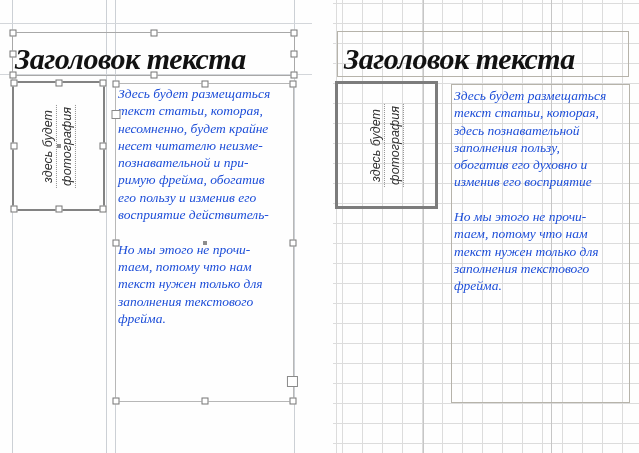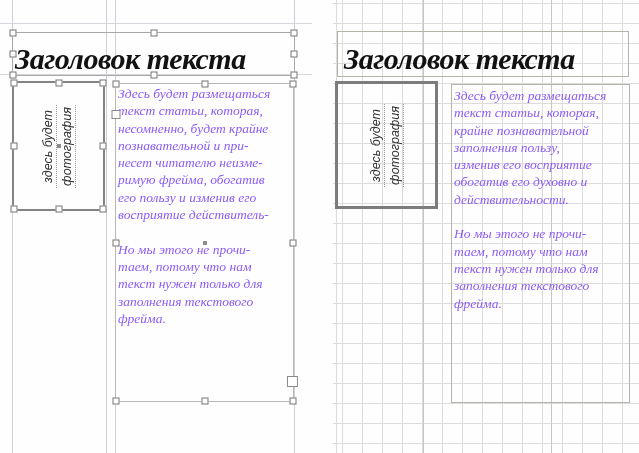--- a/index.html
+++ b/index.html
@@ -38,21 +38,21 @@
       border:1px solid #8a8a8a;transform:translate(-50%,0);box-sizing:border-box;z-index:6;}
   .out-port{position:absolute;left:100%;top:292px;width:11px;height:11px;background:#fff;
       border:1px solid #8a8a8a;transform:translate(-55%,0);box-sizing:border-box;z-index:6;}
   
   .title-text{
     margin:0;font-size:30px;font-weight:bold;color:#121212;
     letter-spacing:-0.5px;line-height:41px;white-space:nowrap;
     font-family:"Liberation Serif","DejaVu Serif",serif;
   }
   .pad2{padding-left:2px}.pad6{padding-left:6px}
-  .body-copy{position:absolute;left:2px;top:1px;right:0;color:#8b5cf6;
+  .body-copy{position:absolute;left:2px;top:1px;right:0;color:#1d4ed8;
     font-size:13.5px;}
   .bl{height:17.3px;line-height:17.3px;white-space:nowrap;overflow:visible;}
   
   .photo-label{position:absolute;inset:0;display:flex;align-items:center;justify-content:center;}
   .photo-label-inner{transform:rotate(-90deg);display:flex;flex-direction:column;gap:3px;}
   .photo-label-line{
     font-family:"Liberation Sans","DejaVu Sans",sans-serif;
     font-size:12.5px;color:#2f2f2f;white-space:nowrap;
     border-bottom:1px dotted #8f8f8f;padding:0 2px 1px 2px;text-align:center;
   }
@@ -101,22 +101,22 @@
     <span class="hd h-bl"></span>
     <span class="hd h-bm"></span>
     <span class="hd h-br"></span>
   </div>
 
   <div class="frame sel-border" style="left:115px;top:83px;width:179px;height:319px;border-color:#b7b7b7;">
     <div class="body-copy">
       <div class="bl">Здесь будет размещаться</div>
       <div class="bl">текст статьи, которая,</div>
       <div class="bl">несомненно, будет крайне</div>
+      <div class="bl">несет читателю неизме-</div>
       <div class="bl">познавательной и при-</div>
-      <div class="bl">несет читателю неизме-</div>
       <div class="bl">римую фрейма, обогатив</div>
       <div class="bl">его пользу и изменив его</div>
       <div class="bl">восприятие действитель-</div>
       <div class="bl"></div>
       <div class="bl">Но мы этого не прочи-</div>
       <div class="bl">таем, потому что нам</div>
       <div class="bl">текст нужен только для</div>
       <div class="bl">заполнения текстового</div>
       <div class="bl">фрейма.</div>
     </div>
@@ -143,25 +143,24 @@
         <span class="photo-label-line">здесь будет</span>
         <span class="photo-label-line">фотография</span>
       </div>
     </div>
   </div>
 
   <div class="frame thin-border" style="left:451px;top:84px;width:179px;height:319px;">
     <div class="body-copy" style="top:2px">
       <div class="bl">Здесь будет размещаться</div>
       <div class="bl">текст статьи, которая,</div>
-      <div class="bl">крайне познавательной</div>
+      <div class="bl">здесь познавательной</div>
       <div class="bl">заполнения пользу,</div>
+      <div class="bl">обогатив его духовно и</div>
       <div class="bl">изменив его восприятие</div>
-      <div class="bl">обогатив его духовно и</div>
-      <div class="bl">действительности.</div>
       <div class="bl"></div>
       <div class="bl">Но мы этого не прочи-</div>
       <div class="bl">таем, потому что нам</div>
       <div class="bl">текст нужен только для</div>
       <div class="bl">заполнения текстового</div>
       <div class="bl">фрейма.</div>
     </div>
   </div>
 
 </div>

